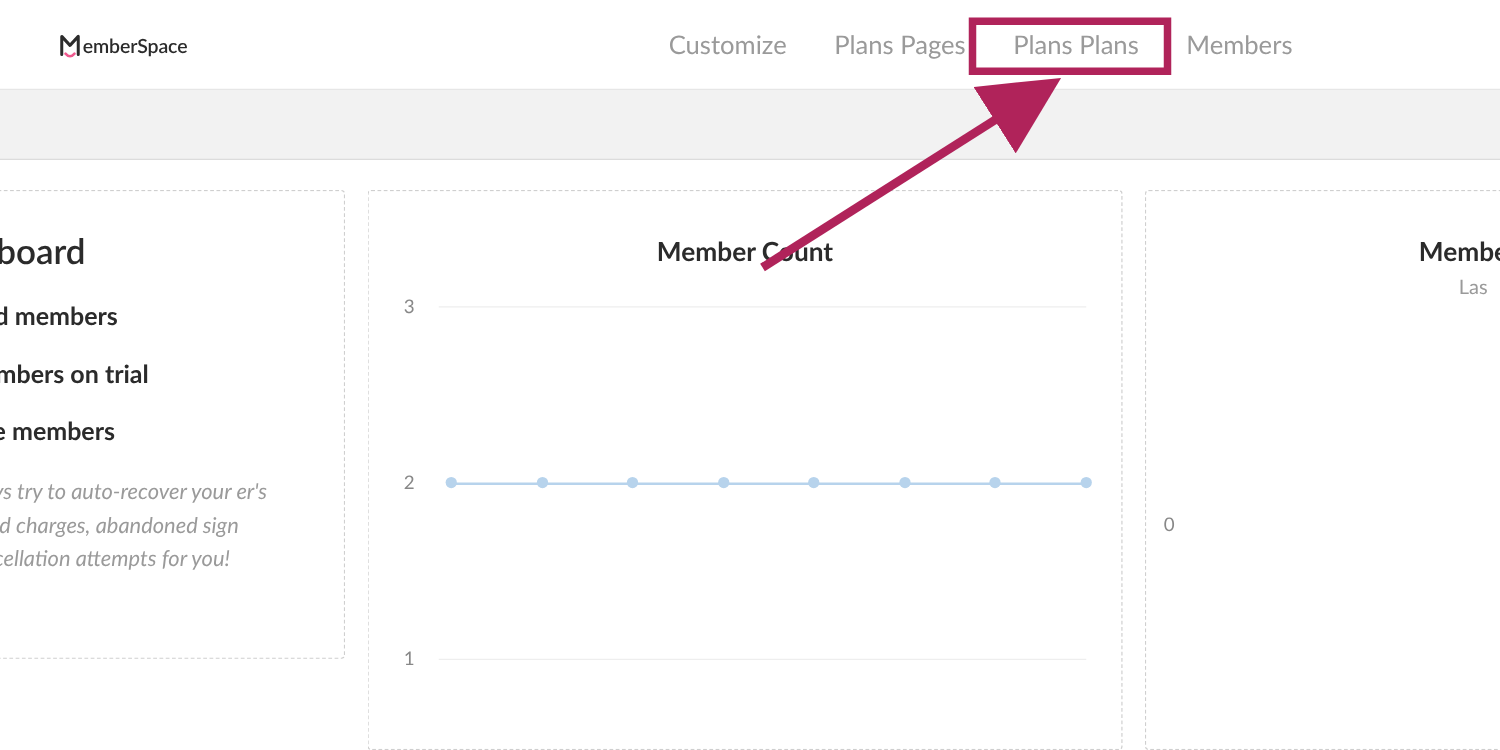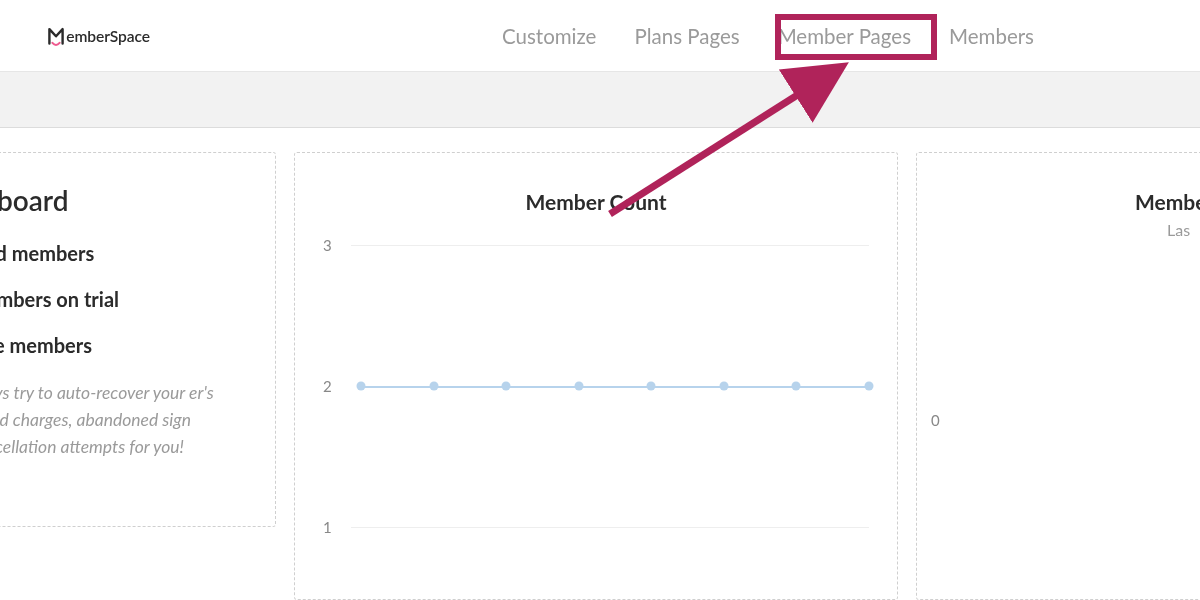--- a/index.html
+++ b/index.html
@@ -170,21 +170,21 @@
   <div class="logo">
     <svg viewBox="0 0 600 90">
       <path d="M8 70 L8 22 L30 46 L52 22 L52 70" fill="none" stroke="#2b2b2b" stroke-width="8" stroke-linejoin="round" stroke-linecap="round"></path>
       <path d="M18 68 Q30 82 42 68" fill="none" stroke="#ef5a8f" stroke-width="7" stroke-linecap="round"></path>
       <text x="64" y="66" font-family="Lato, Arial" font-size="52" font-weight="600" fill="#2b2b2b">emberSpace</text>
     </svg>
   </div>
   <nav class="nav">
     <a href="#">Customize</a>
     <a href="#">Plans Pages</a>
-    <a href="#">Member Pages</a>
+    <a href="#">Plans Plans</a>
     <a href="#">Members</a>
   </nav>
 </header>
 
 <div class="gray-band"></div>
 
 <div class="content">
 
   <div class="card dashboard">
     <div class="dash-title">shboard</div>

